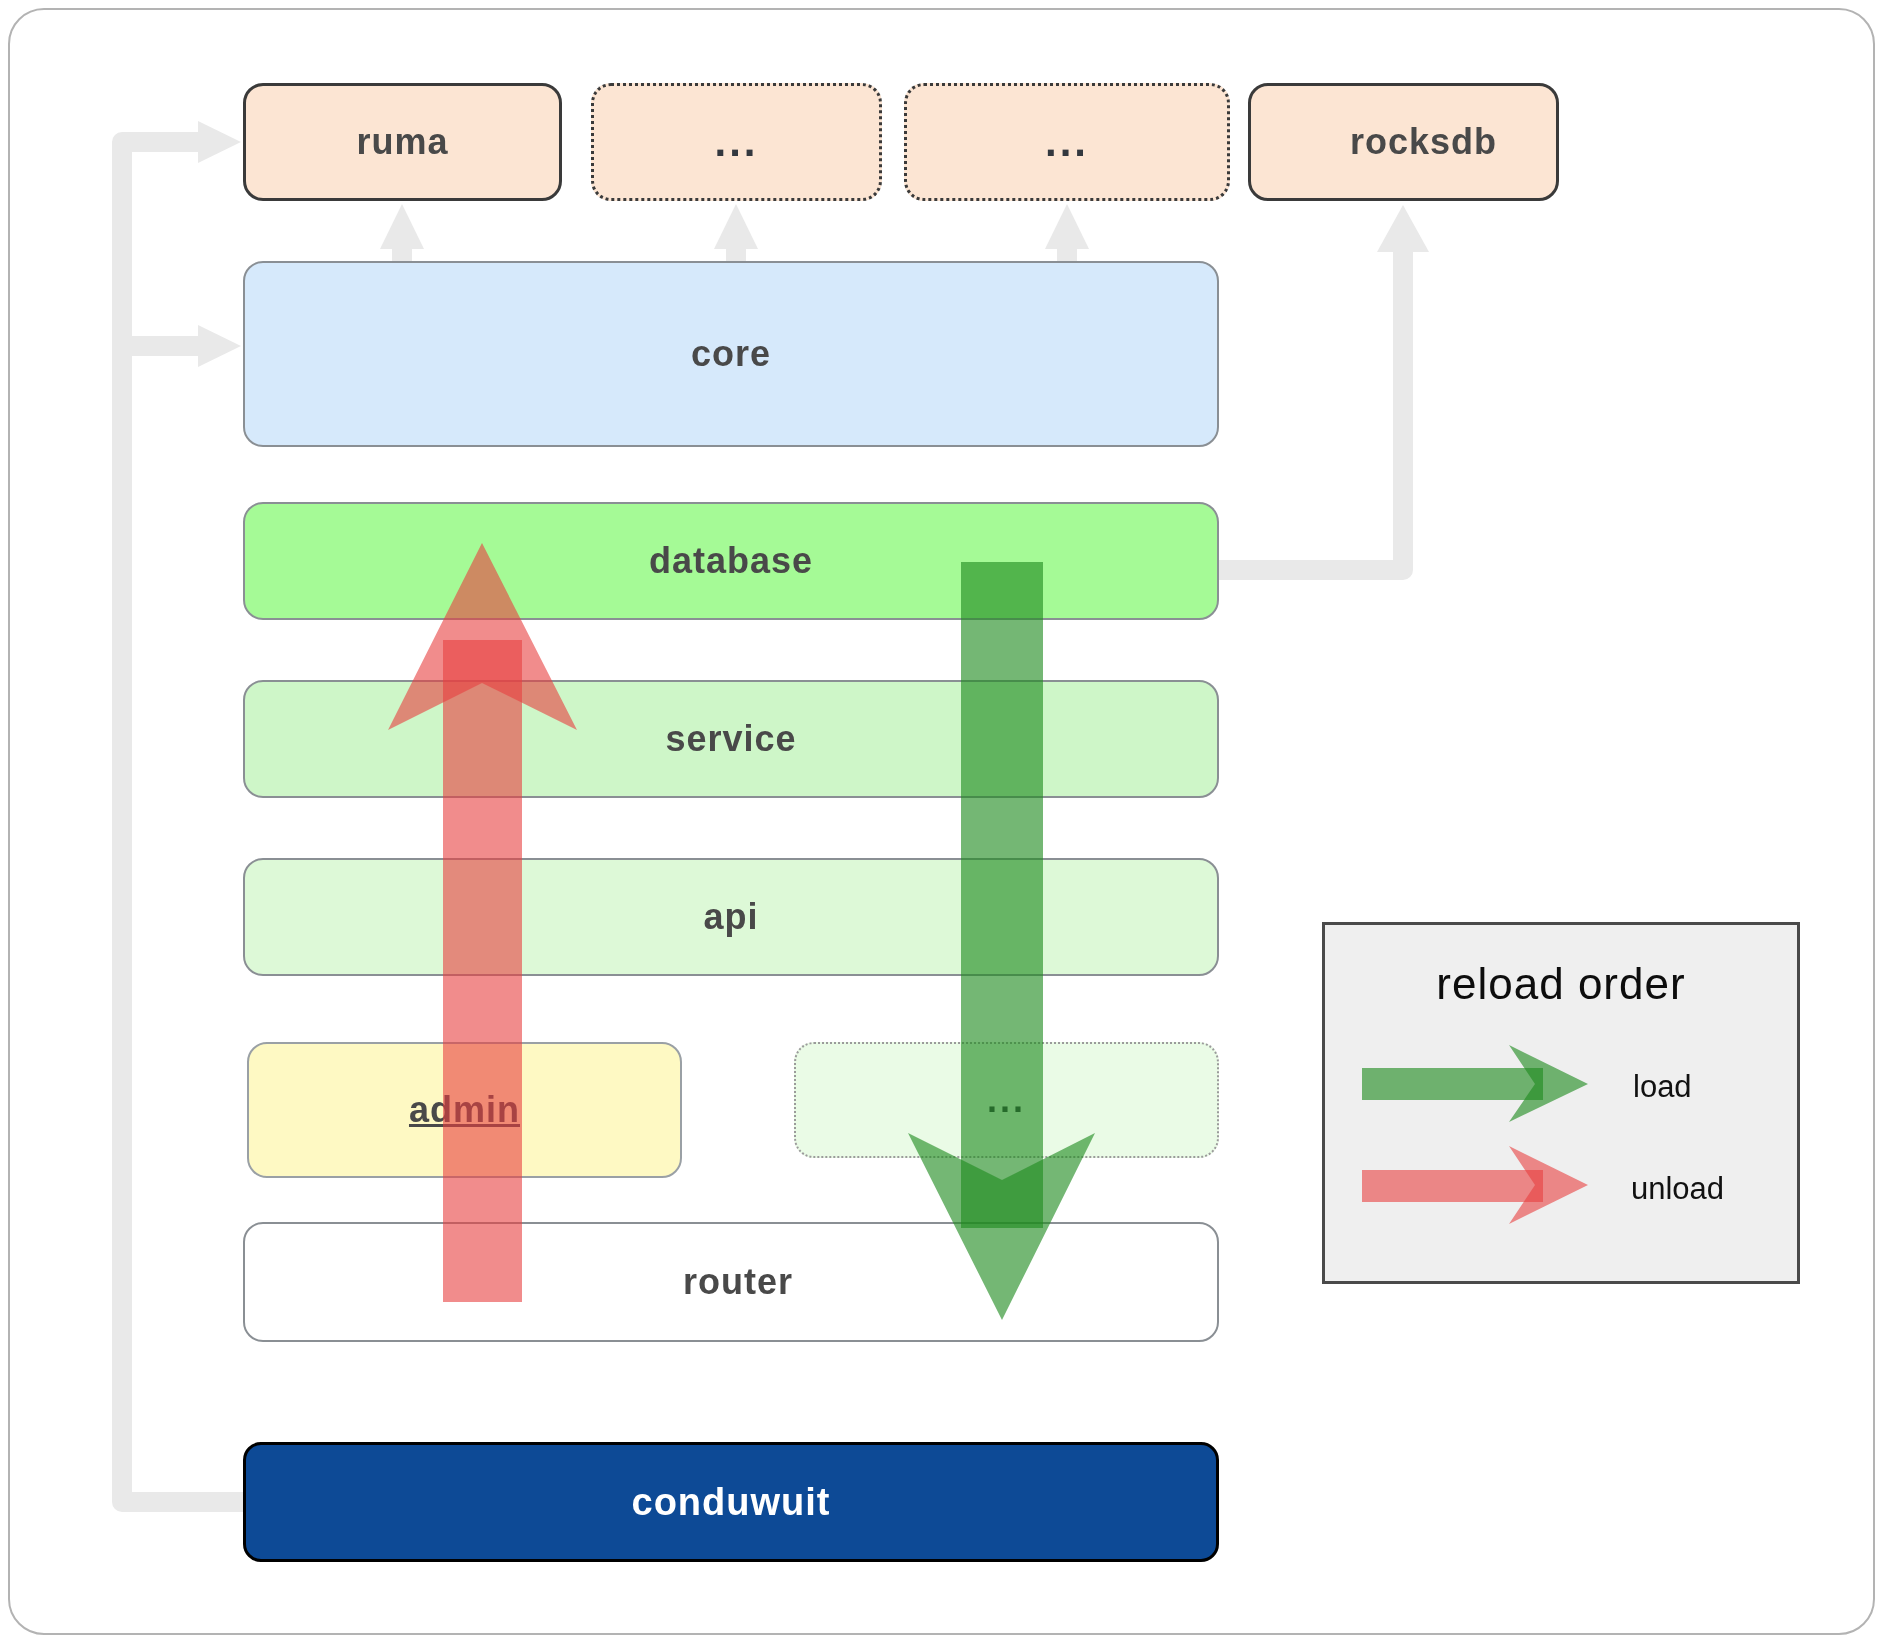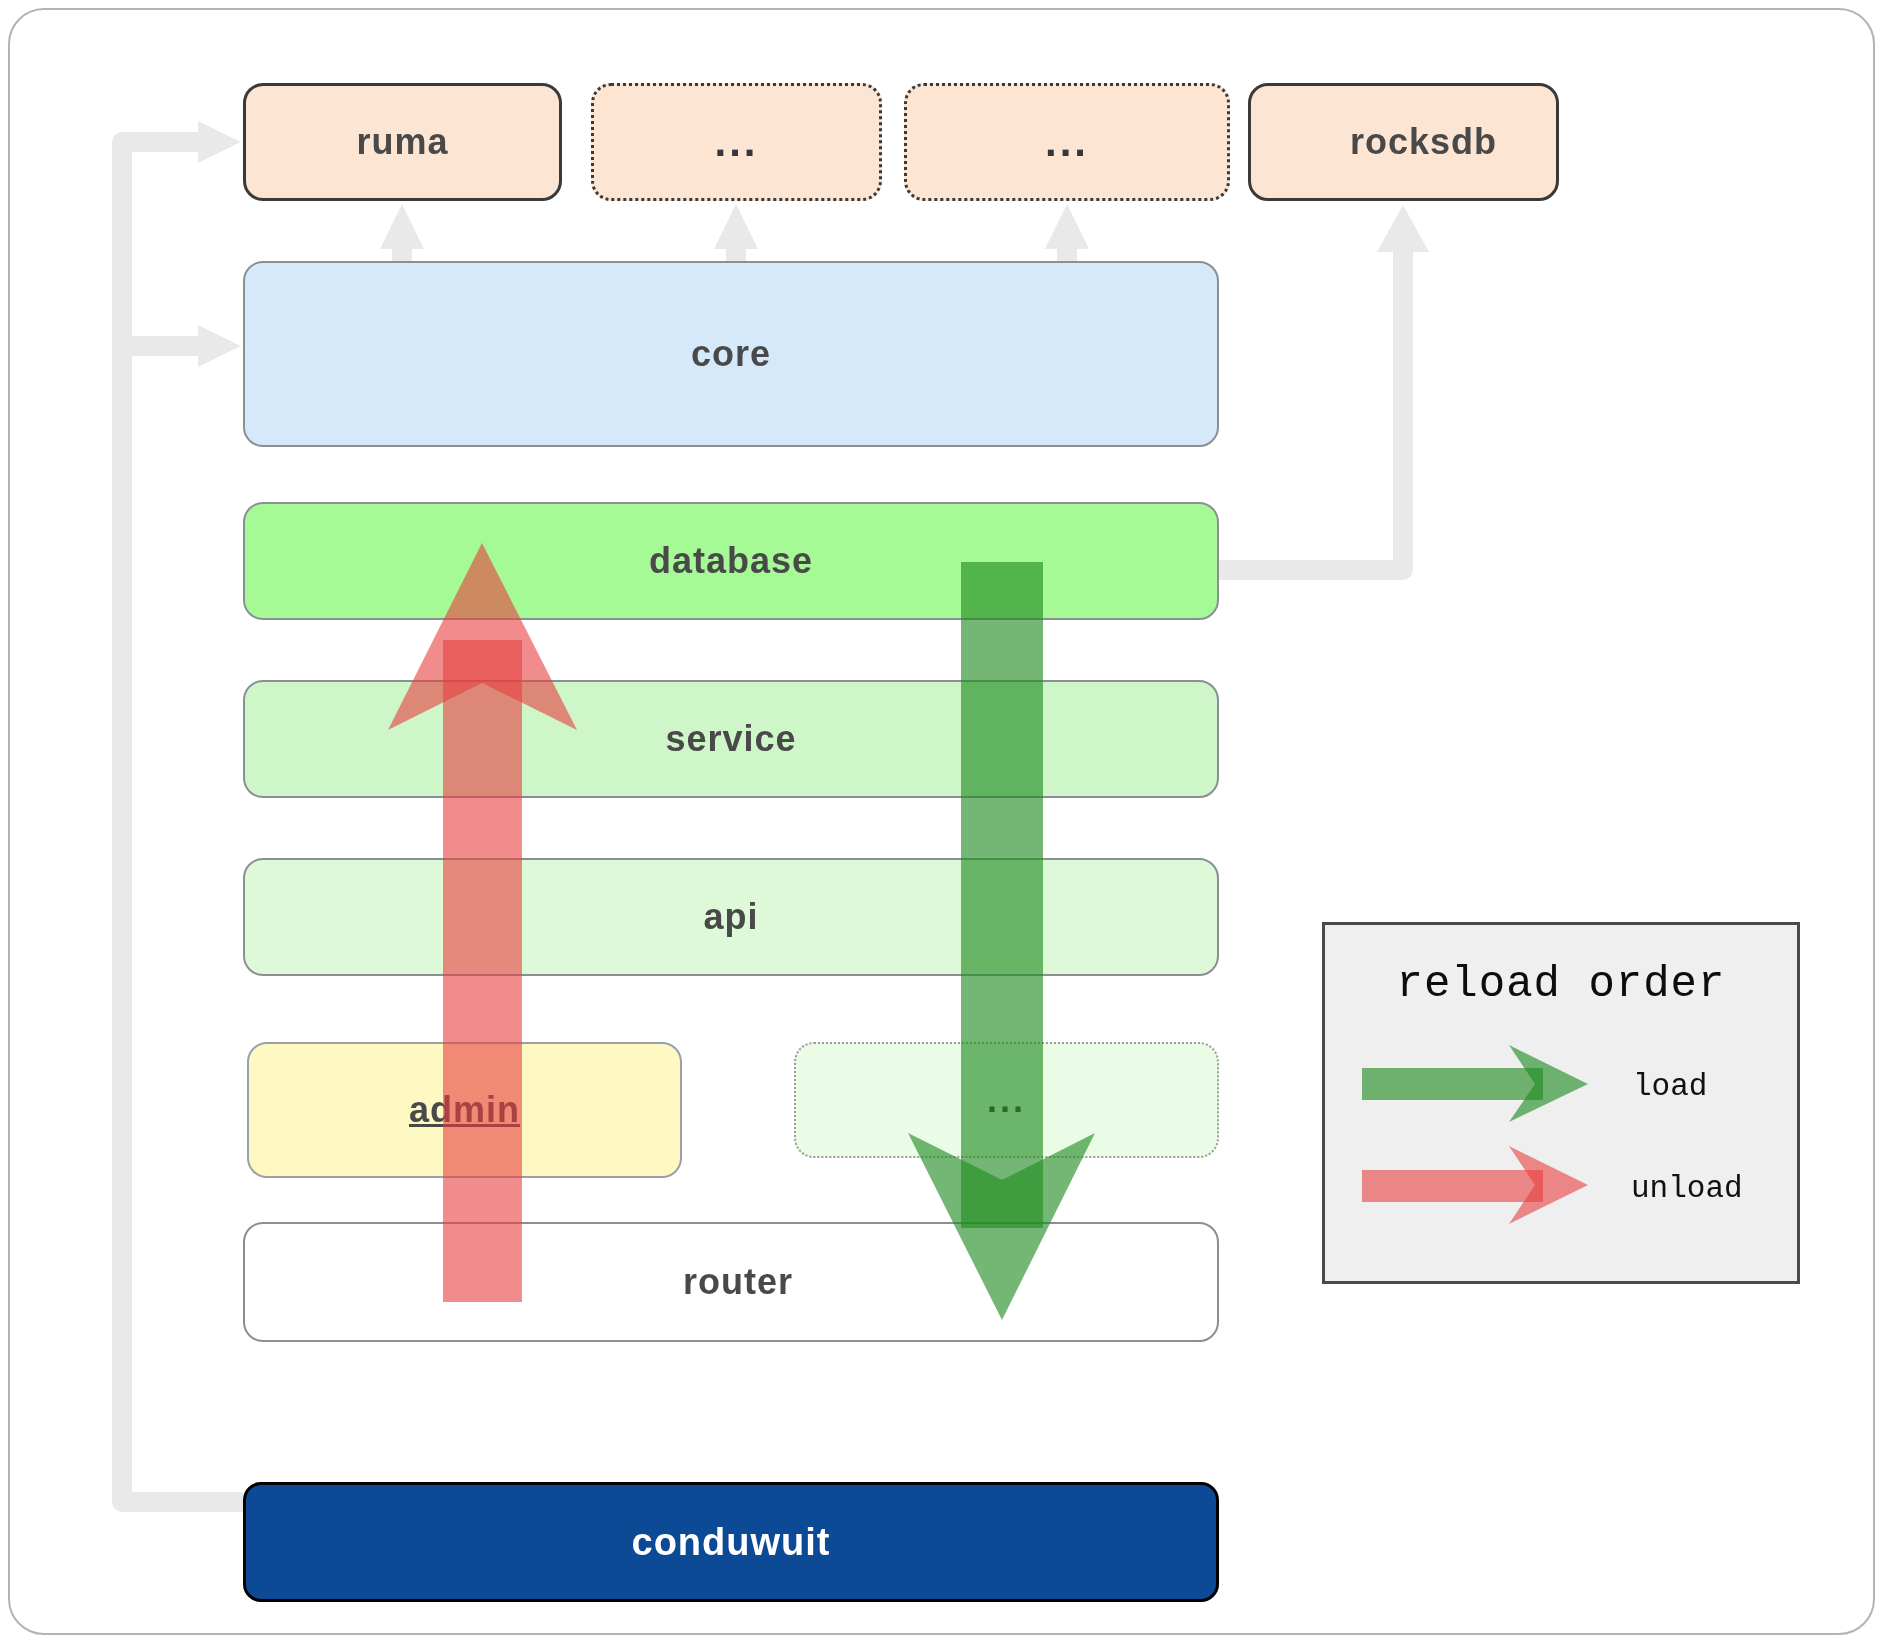--- a/index.html
+++ b/index.html
@@ -11,24 +11,24 @@
   #connector-layer{z-index:1;}
   #arrow-layer{z-index:3;}
   .box{position:absolute;z-index:2;display:flex;align-items:center;justify-content:center;
        box-sizing:border-box;border-radius:20px;font-size:36px;font-weight:600;
        letter-spacing:1px;color:#494949;}
   .box.topsolid{border:3px solid #3a3a3a;}
   .box.topdotted{border:3px dotted #3a3a3a;}
   .box.row{border:2px solid #8a8f94;}
   .box.faint{border:2px solid #9aa0a5;}
   .box.faintdotted{border:2px dotted #9b9b9b;}
-  .box.dark{border:3px solid #000000;color:#ffffff;font-weight:700;font-size:38px;margin-top:40px;}
+  .box.dark{border:3px solid #000000;color:#ffffff;font-weight:700;font-size:38px;}
   .ellipsis{font-weight:700;font-size:42px;letter-spacing:3px;color:#33383f;}
   #legend{position:absolute;z-index:2;left:1322px;top:922px;width:478px;height:362px;
-          box-sizing:border-box;border:3px solid #4a4a4a;background:#efefef;font-family:Liberation Mono, monospace;}
+          box-sizing:border-box;border:3px solid #4a4a4a;background:#efefef;}
   #legend-title{position:absolute;left:0;right:0;top:34px;text-align:center;
                 font-size:44px;color:#0d0d0d;font-weight:400;letter-spacing:1px;}
   .legend-label{position:absolute;font-size:31px;color:#111111;font-weight:400;}
   #legend-label-load{left:308px;top:144px;}
   #legend-label-unload{left:306px;top:246px;}
 </style>
 </head>
 <body>
 
 <div id="canvas">

